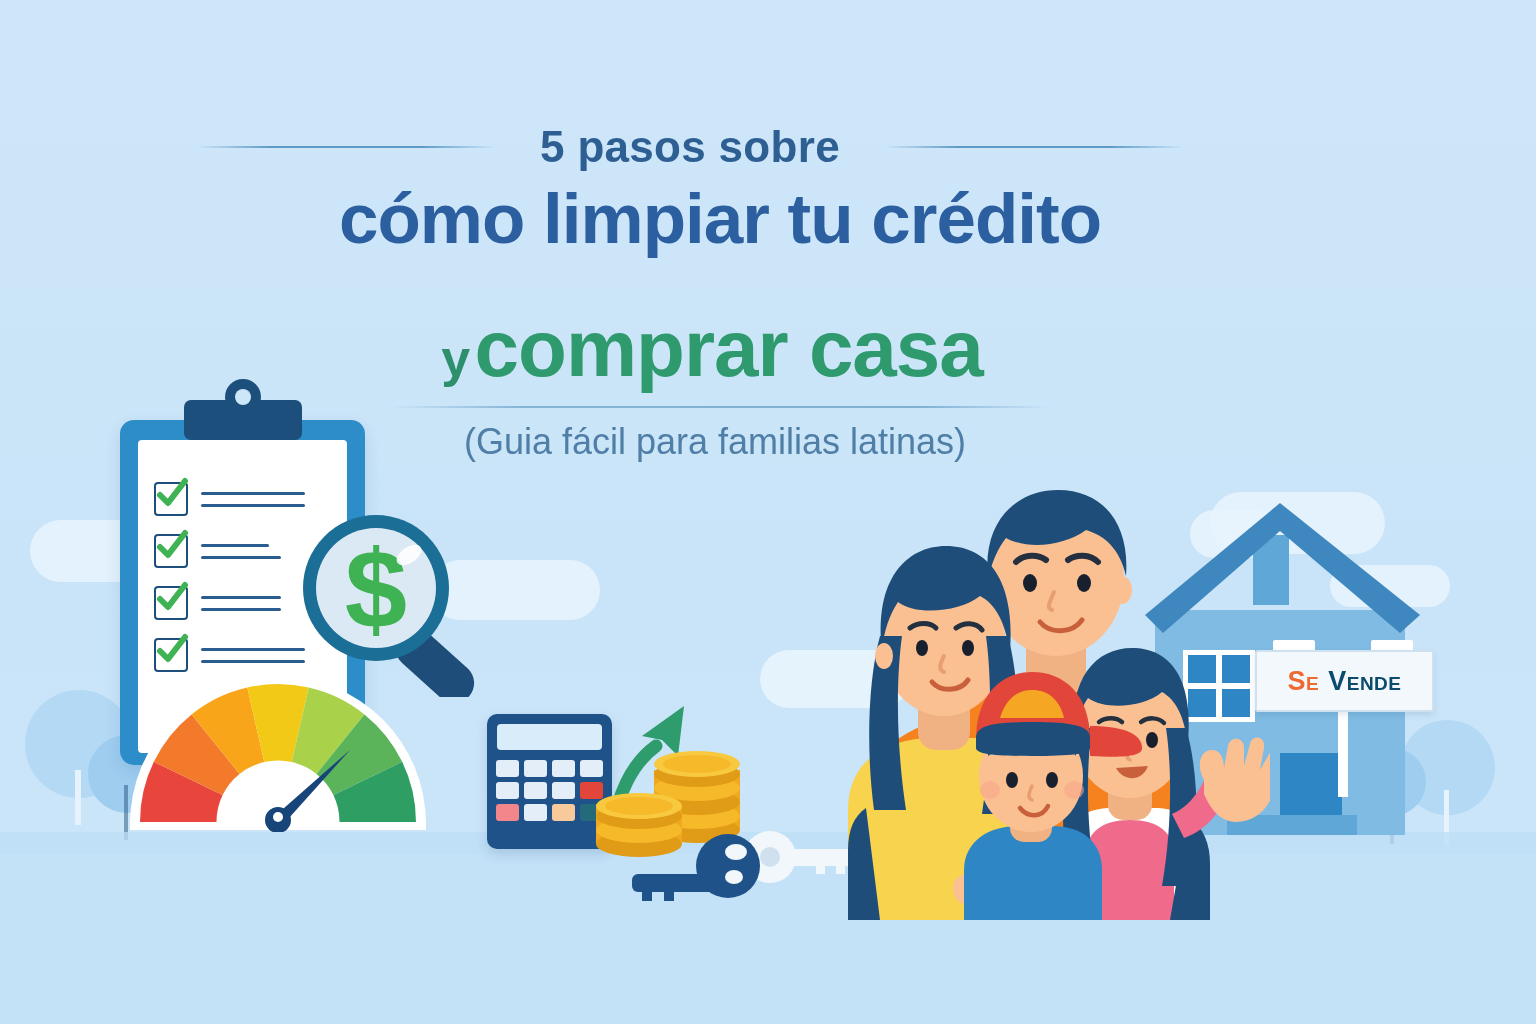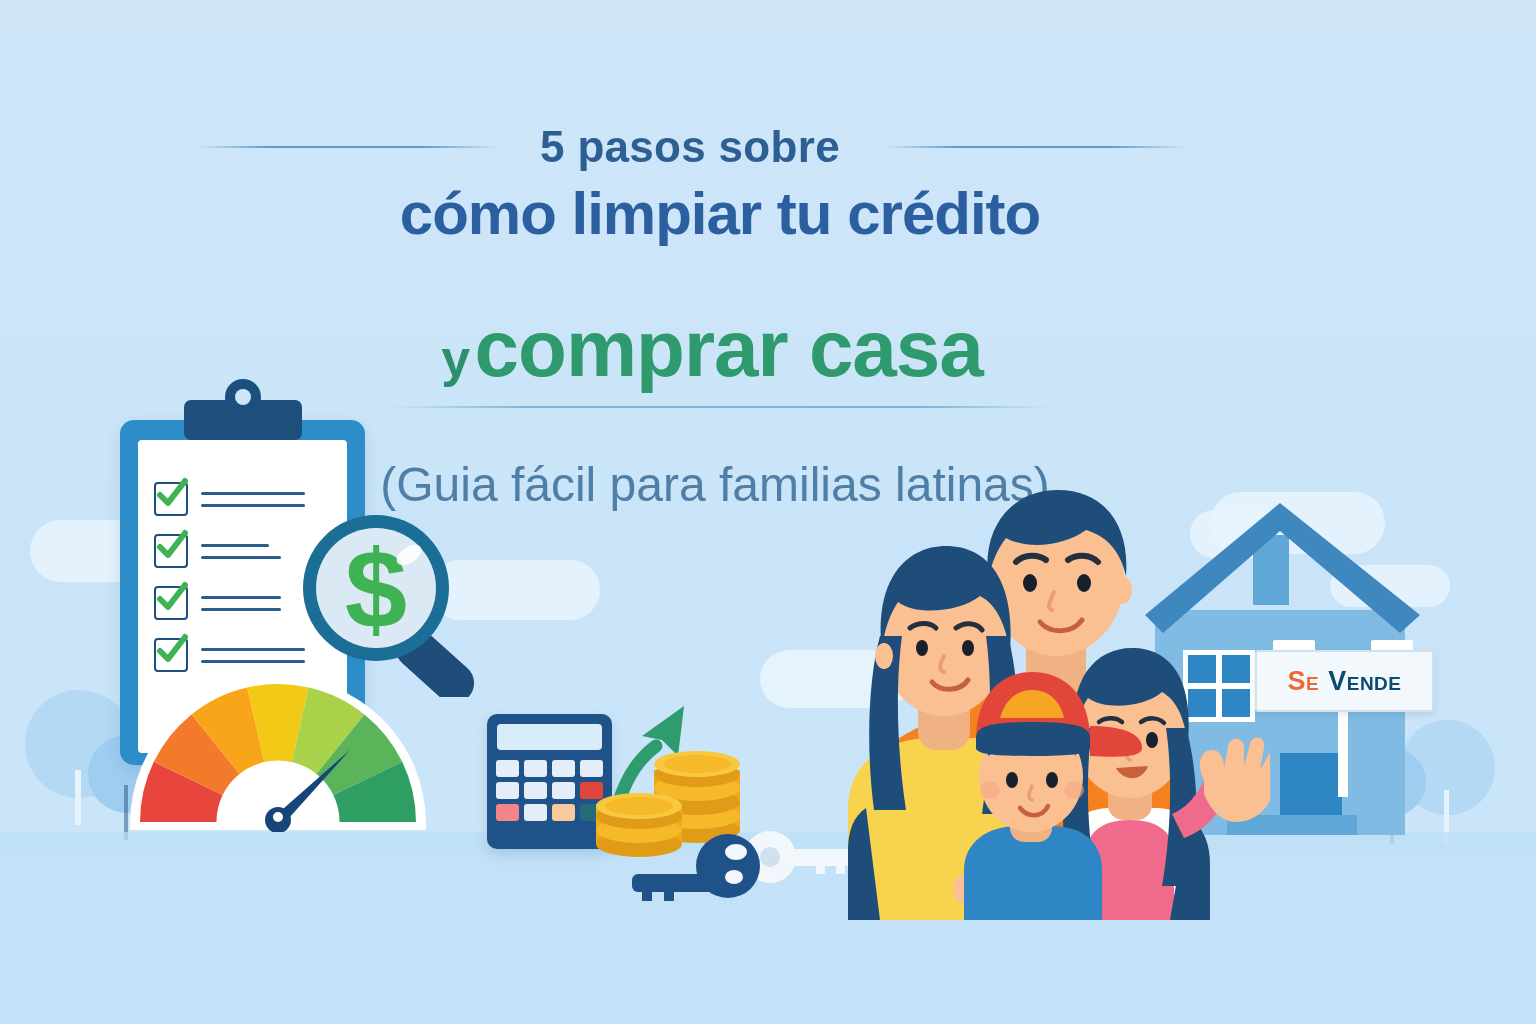--- a/index.html
+++ b/index.html
@@ -21,28 +21,28 @@
 
   
   .head-wrap{position:absolute;left:0;top:0;width:1536px;}
   .kicker-row{position:absolute;top:122px;left:0;width:1300px;display:flex;align-items:center;justify-content:center;gap:44px;margin-left:40px;}
   .rule{height:2px;background:linear-gradient(90deg,rgba(93,152,196,0) 0%,#5f9ac6 25%,#5f9ac6 75%,rgba(93,152,196,0) 100%);}
   .rule.l{width:300px;}
   .rule.r{width:300px;}
   .kicker{font-size:44px;font-weight:700;color:#2e5f93;letter-spacing:.3px;white-space:nowrap;}
 
   .h1{position:absolute;top:183px;left:0;width:1440px;text-align:center;
-      font-size:60px;font-weight:700;color:#2c5f9f;letter-spacing:-1px;line-height:1.02;white-space:nowrap;}
+      font-size:71px;font-weight:700;color:#2c5f9f;letter-spacing:-1px;line-height:1.02;white-space:nowrap;}
   .h2{position:absolute;top:303px;left:12px;width:1400px;text-align:center;white-space:nowrap;}
   .h2 .small-y{font-size:52px;font-weight:700;color:#2e8f6c;vertical-align:baseline;}
   .h2 .big{font-size:80px;font-weight:700;color:#2e9a6e;letter-spacing:-1px;}
   .divider{position:absolute;top:406px;left:390px;width:660px;height:2px;
       background:linear-gradient(90deg,rgba(120,165,200,0) 0%,#86b4d6 20%,#7fb0d4 80%,rgba(120,165,200,0) 100%);}
-  .sub{position:absolute;top:457px;left:0;width:1430px;text-align:center;
-      font-size:48px;color:#4f7ea6;font-weight:400;white-space:nowrap;}
+  .sub{position:absolute;top:421px;left:0;width:1430px;text-align:center;
+      font-size:36px;color:#4f7ea6;font-weight:400;white-space:nowrap;}
 
   
   .clipboard{position:absolute;left:120px;top:420px;width:245px;height:345px;}
   .cb-back{position:absolute;inset:0;background:#2d8dc9;border-radius:14px;box-shadow:0 6px 16px rgba(40,90,140,.14);}
   .cb-paper{position:absolute;left:18px;top:20px;right:18px;bottom:12px;background:#ffffff;border-radius:4px;}
   .cb-clip{position:absolute;left:50%;top:-20px;transform:translateX(-50%);width:118px;height:40px;background:#1d4f7c;border-radius:7px;}
   .cb-ring{position:absolute;left:50%;top:-41px;transform:translateX(-50%);width:36px;height:36px;border-radius:50%;background:#1d4f7c;}
   .cb-ring:after{content:"";position:absolute;left:50%;top:50%;transform:translate(-50%,-50%);width:16px;height:16px;border-radius:50%;background:#cde6f8;}
   .row{position:absolute;left:16px;display:flex;align-items:center;gap:13px;}
   .chk{width:30px;height:30px;border:2.5px solid #1d4f7c;border-radius:4px;position:relative;flex:none;background:#fff;}

